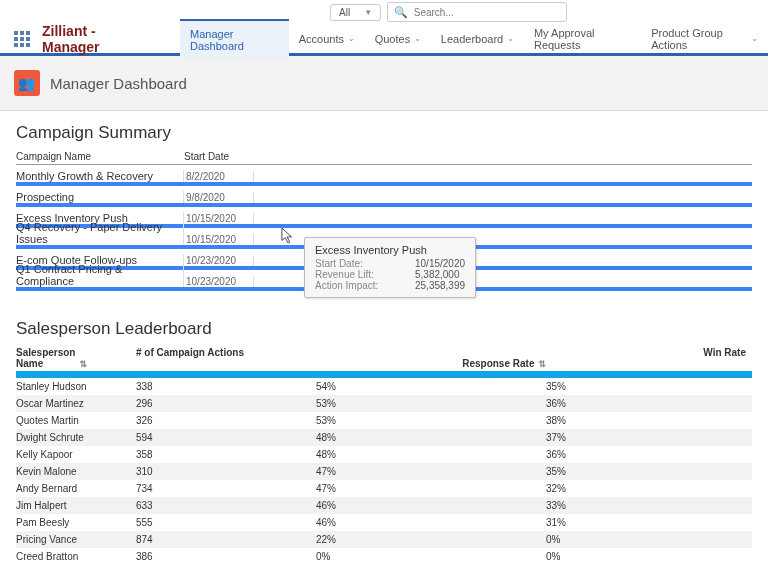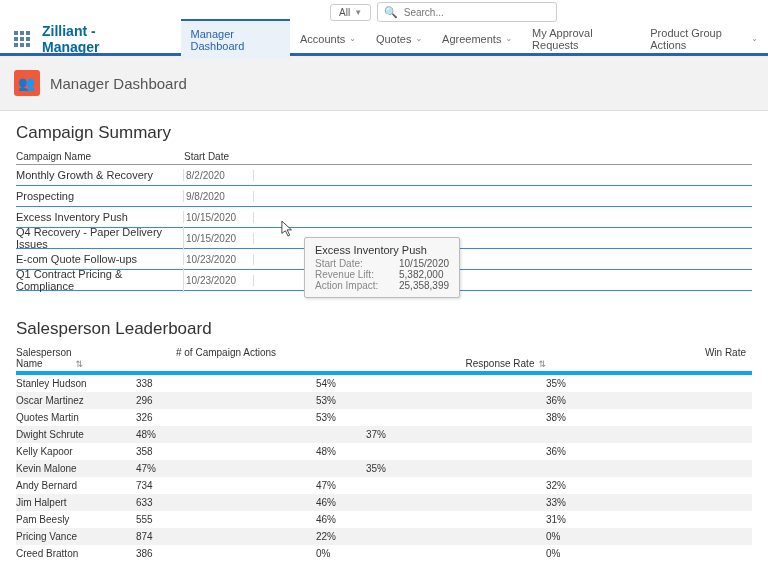--- a/index.html
+++ b/index.html
@@ -1,52 +1,52 @@
 <!DOCTYPE html>
 <html><head>
 <meta charset="utf-8">
 <style>
 *{margin:0;padding:0;box-sizing:border-box;font-family:-apple-system,BlinkMacSystemFont,"Segoe UI",Arial,sans-serif}
 body{width:768px;height:576px;background:#fff;font-size:11px;color:#333;overflow:hidden}
 .topbar{display:flex;align-items:center;padding:2px 0 2px 330px;height:24px}
-.scope-pill{border:1px solid #ccc;border-radius:3px;padding:2px 8px;font-size:10px;color:#555;display:flex;align-items:center;gap:4px;margin-right:6px}
+.scope-pill{border:1px solid #ccc;border-radius:3px;padding:2px 8px;font-size:10px;color:#555;display:flex;align-items:center;gap:14px;margin-right:6px}
 .searchbox{border:1px solid #ccc;border-radius:3px;padding:2px 6px;display:flex;align-items:center;gap:6px;width:180px;height:20px}
 .searchbox input{border:none;outline:none;font-size:10px;width:100%}
 .nav{display:flex;align-items:center;border-bottom:3px solid #2a62b5;height:32px;padding-left:14px;gap:6px}
 .apps-icon{display:grid;grid-template-columns:repeat(3,4px);grid-template-rows:repeat(3,4px);gap:2px;margin-right:6px}
 .apps-icon span{background:#5a7fa6;width:4px;height:4px}
-.brand{font-size:14px;font-weight:600;color:#0369a1;margin-right:24px}
+.brand{font-size:14px;font-weight:600;color:#7f1d1d;margin-right:24px}
 .navitem{font-size:11px;color:#555;padding:7px 10px;display:flex;align-items:center;gap:4px;cursor:pointer}
 .navitem.active{background:#eaf1f9;border-top:2px solid #2a62b5;color:#2a62b5}
 .chev{font-size:8px;color:#888}
 .pagehdr{background:#f2f2f2;border-bottom:1px solid #ddd;padding:14px 14px;display:flex;align-items:center;gap:10px}
 .pagehdr-icon{width:26px;height:26px;background:#ee5a3a;border-radius:3px;display:flex;align-items:center;justify-content:center;color:#fff;font-size:14px}
 .pagehdr-title{font-size:15px;color:#555}
 .section{padding:12px 16px 16px}
 .section h2{font-size:17px;font-weight:400;color:#333;margin-bottom:6px}
 .cs-head{display:flex;font-size:10px;font-weight:400;color:#333;border-bottom:1px solid #999}
 .cs-head .c1{width:168px;padding:2px 0}
 .cs-head .c2{width:70px;padding:2px 0}
-.cs-row{display:flex;height:21px;align-items:center;border-bottom:1px solid #3b82f6}
+.cs-row{display:flex;height:21px;align-items:flex-end;border-bottom:4px solid #3b82f6}
 .cs-row .c1{width:168px;font-size:11px;color:#333;display:flex;align-items:center;border-right:1px solid #ddd}
 .cs-row .c2{width:70px;font-size:10px;color:#666;display:flex;align-items:center;border-right:1px solid #ddd;padding-left:2px}
 .cs-row .c3{flex:1;position:relative;background:#fff}
 .cs-row:nth-child(odd) .c3{background:#f7f7f7}
 .bar-bg{position:absolute;top:2px;bottom:2px;background:#d9dfc9}
 .bar-fg{position:absolute;top:2px;bottom:2px;background:#4a6a9a}
 .bar-tick{position:absolute;top:1px;bottom:1px;width:2px;background:#7aa36b}
 .cursor{position:absolute;width:14px;height:18px;pointer-events:none}
 .tooltip{position:absolute;background:#f7f7f7;border:1px solid #bbb;border-radius:2px;padding:6px 10px;font-size:10px;color:#555;box-shadow:1px 1px 3px rgba(0,0,0,.15);z-index:5}
 .tooltip .tt-title{font-size:11px;color:#333;margin-bottom:2px}
-.tooltip .tt-row{display:flex;gap:6px}
+.tooltip .tt-row{display:flex;gap:22px}
 .tooltip .tt-row .k{color:#888;width:78px}
-.lb-head{display:flex;font-size:10px;font-weight:400;color:#333;border-bottom:4px solid #0ea5e9}
+.lb-head{display:flex;font-size:10px;font-weight:700;color:#333;border-bottom:7px solid #0ea5e9}
 .lb-head div{padding:2px 0}
 .lb-head .s1{width:120px;display:flex;align-items:flex-end;gap:4px}
-.lb-head .s2{width:180px;text-align:center}
+.lb-head .s2{width:180px;text-align:left}
 .lb-head .s3{width:230px;text-align:right;display:flex;justify-content:flex-end;gap:4px;align-items:flex-end}
 .lb-head .s4{flex:1;text-align:right;padding-right:6px}
 .sorticon{font-size:9px;color:#888}
 .lb-row{display:flex;font-size:10px;color:#333;height:17px;align-items:center}
 .lb-row:nth-child(even){background:#f2f2f2}
 .lb-row .s1{width:120px}
 .lb-row .s2{width:180px;text-align:left}
 .lb-row .s3{width:230px;text-align:left}
 .lb-row .s4{flex:1;text-align:left;padding-right:6px}
 .campaigns-wrap{position:relative}
@@ -84,21 +84,21 @@
       </div>
       <div class="navitem">
         <span>Accounts</span>
         <span class="chev">⌄</span>
       </div>
       <div class="navitem">
         <span>Quotes</span>
         <span class="chev">⌄</span>
       </div>
       <div class="navitem">
-        <span>Agreements</span>
+        <span>Leaderboard</span>
         <span class="chev">⌄</span>
       </div>
       <div class="navitem">
         <span>My Approval Requests</span>
       </div>
       <div class="navitem">
         <span>Product Group Actions</span>
         <span class="chev">⌄</span>
       </div>
     </div>
@@ -207,31 +207,33 @@
         <div class="s4">36%</div>
       </div>
       <div class="lb-row">
         <div class="s1">Quotes Martin</div>
         <div class="s2">326</div>
         <div class="s3">53%</div>
         <div class="s4">38%</div>
       </div>
       <div class="lb-row">
         <div class="s1">Dwight Schrute</div>
+        <div class="s2">594</div>
         <div class="s3">48%</div>
         <div class="s4">37%</div>
       </div>
       <div class="lb-row">
         <div class="s1">Kelly Kapoor</div>
         <div class="s2">358</div>
         <div class="s3">48%</div>
         <div class="s4">36%</div>
       </div>
       <div class="lb-row">
         <div class="s1">Kevin Malone</div>
+        <div class="s2">310</div>
         <div class="s3">47%</div>
         <div class="s4">35%</div>
       </div>
       <div class="lb-row">
         <div class="s1">Andy Bernard</div>
         <div class="s2">734</div>
         <div class="s3">47%</div>
         <div class="s4">32%</div>
       </div>
       <div class="lb-row">

